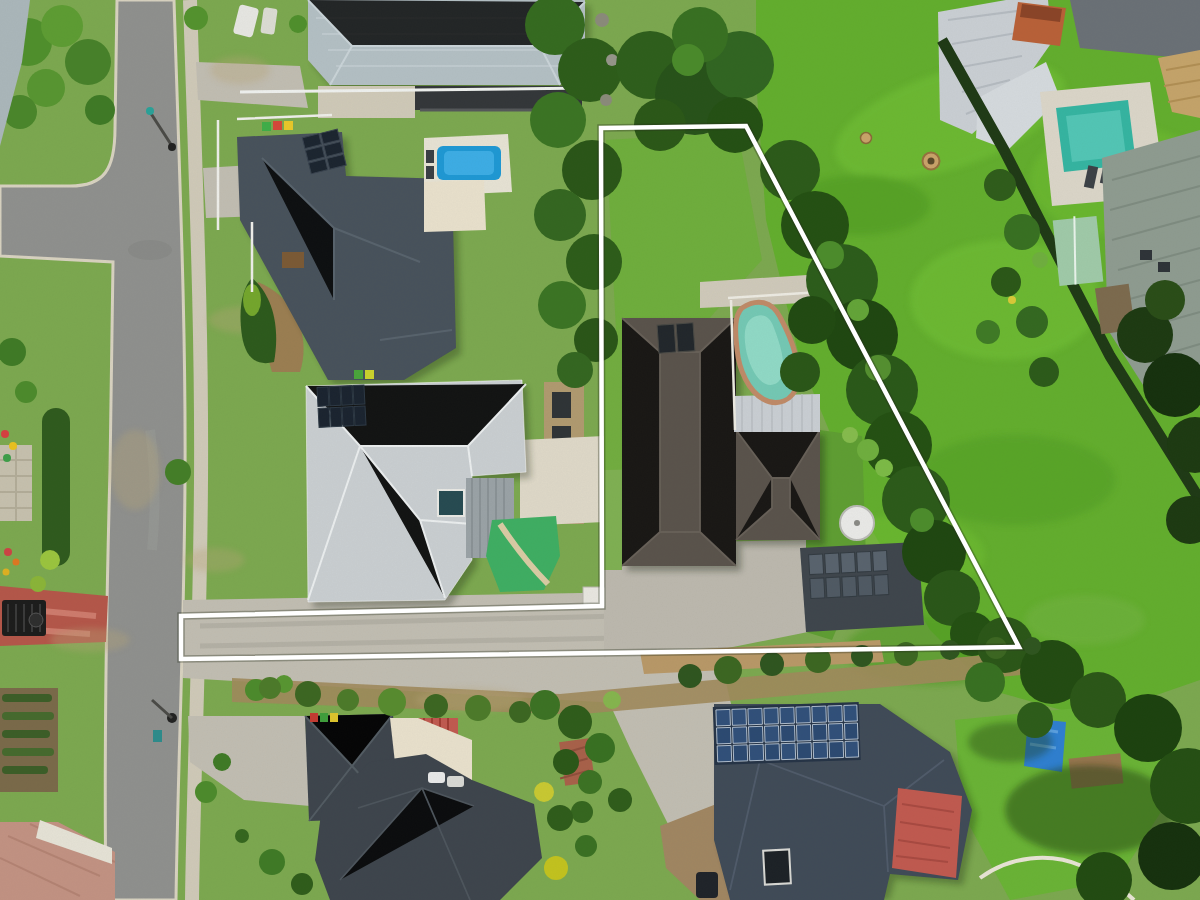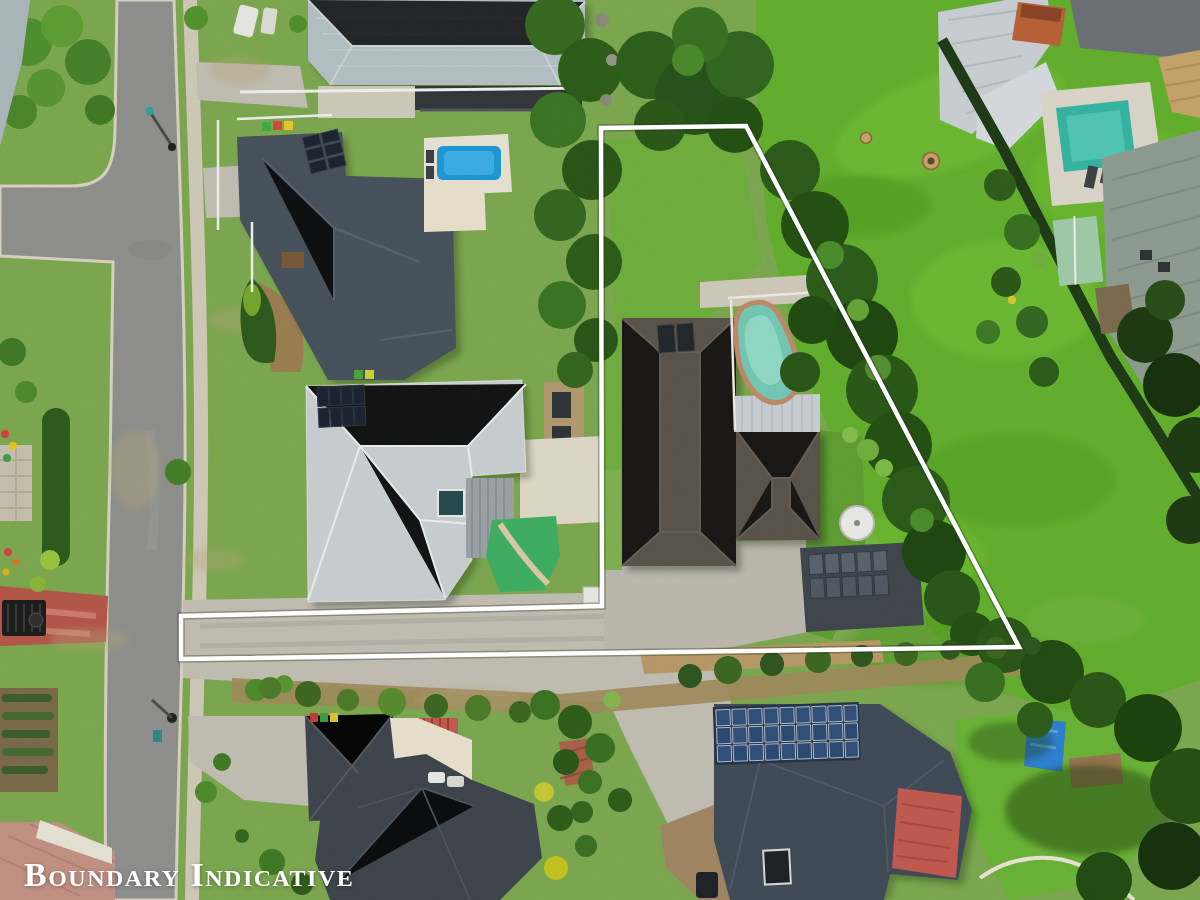--- a/index.html
+++ b/index.html
@@ -482,14 +482,13 @@
   </g>
 
   <rect x="0" y="0" width="1200" height="900" filter="url(#grain)" opacity="0.07"></rect>
 
   <g>
     <polygon id="boundary-shadow" fill="none" stroke-linejoin="miter" points="601,128 746,126 1019,647 181,659 181,616 602,606" stroke="rgba(40,50,30,0.35)" stroke-width="7.5"></polygon>
     <polygon id="boundary-line" fill="none" stroke-linejoin="miter" points="601,128 746,126 1019,647 181,659 181,616 602,606" stroke="#ffffff" stroke-width="4.5"></polygon>
   </g>
 </svg>
 
-<div class="watermark" style="color: rgb(255, 255, 255);">Boundary Indicative</div>
 </div>
 
 </body></html>

